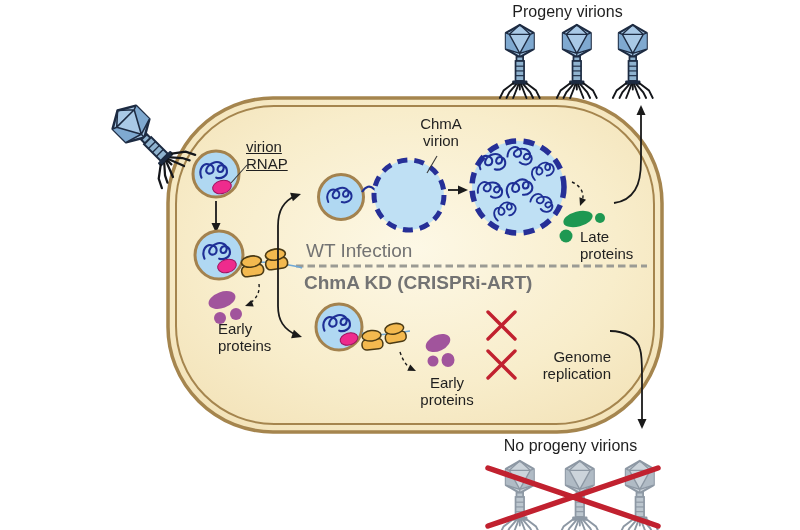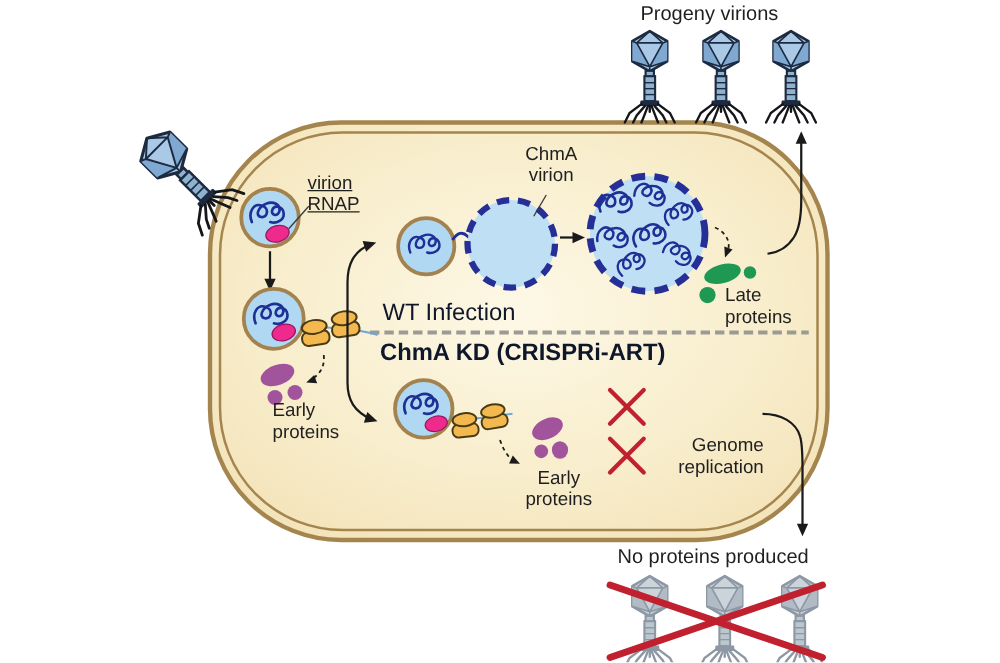--- a/index.html
+++ b/index.html
@@ -3,21 +3,21 @@
 <meta charset="utf-8">
 <style>
   html,body{margin:0;padding:0;background:#ffffff;}
   #stage{position:relative;width:705px;height:530px;background:#ffffff;overflow:hidden;
          font-family:"Liberation Sans","DejaVu Sans",sans-serif;color:#1f1f1f;}
   #art{position:absolute;left:0;top:0;z-index:1;}
   .lbl{position:absolute;z-index:2;white-space:pre-line;line-height:1.12;color:#1f1f1f;}
   .lbl.c{text-align:center;}
   .sm{font-size:15px;}
   .md{font-size:16px;}
-  .hd{font-size:19px;color:#0f172a;}
+  .hd{font-size:19px;color:#737373;}
   
   .blue-phage{--ph-head:#a9c9e6;--ph-shade:#7fa9d0;--ph-tail:#8fb3cf;--ph-out:#1d2b42;--ph-leg:#14161a;}
   .gray-phage{--ph-head:#ccd4db;--ph-shade:#b0bbc5;--ph-tail:#bcc6ce;--ph-out:#8d98a4;--ph-leg:#8d98a4;}
   .ph-head{fill:var(--ph-head);stroke:var(--ph-out);stroke-width:2.2;stroke-linejoin:round;}
   .ph-shade{fill:var(--ph-shade);stroke:none;}
   .ph-facets{fill:none;stroke:var(--ph-out);stroke-width:1.4;stroke-linejoin:round;}
   .ph-tail{fill:var(--ph-tail);stroke:var(--ph-out);stroke-width:1.8;}
   .ph-line{stroke:var(--ph-out);stroke-width:1.2;}
   .ph-dark{fill:var(--ph-out);}
   .ph-leg{fill:none;stroke:var(--ph-leg);stroke-width:2;stroke-linecap:round;}
@@ -236,15 +236,15 @@
 <div class="lbl sm" style="left:580px;top:229px;width:70px;">Late
 proteins</div>
 
 <div class="lbl sm c" style="left:414px;top:375px;width:66px;">Early
 proteins</div>
 
 
 <div class="lbl sm" style="left:521px;top:349px;width:90px;text-align:right;">Genome
 replication</div>
 
-<div class="lbl md c" style="left:478px;top:437px;width:185px;">No proteins produced</div>
+<div class="lbl md c" style="left:478px;top:437px;width:185px;">No progeny virions</div>
 
 </div>
 
 </body></html>

